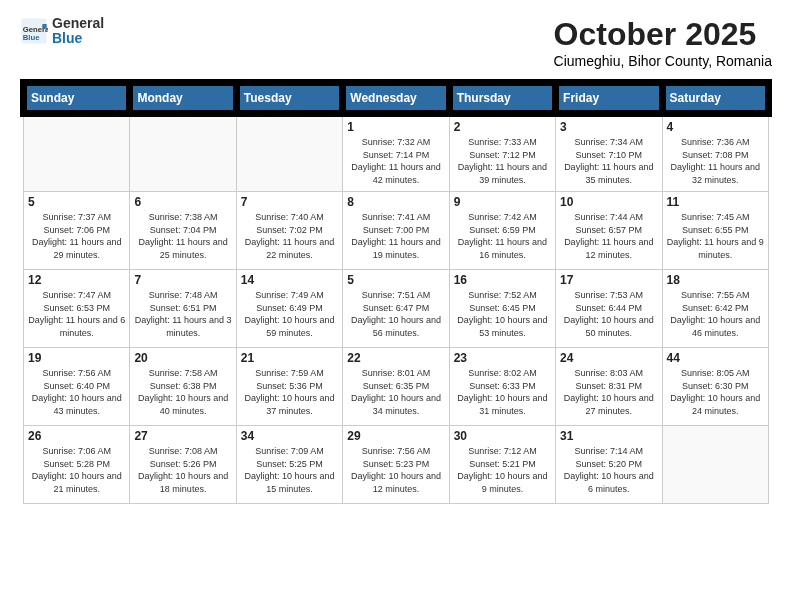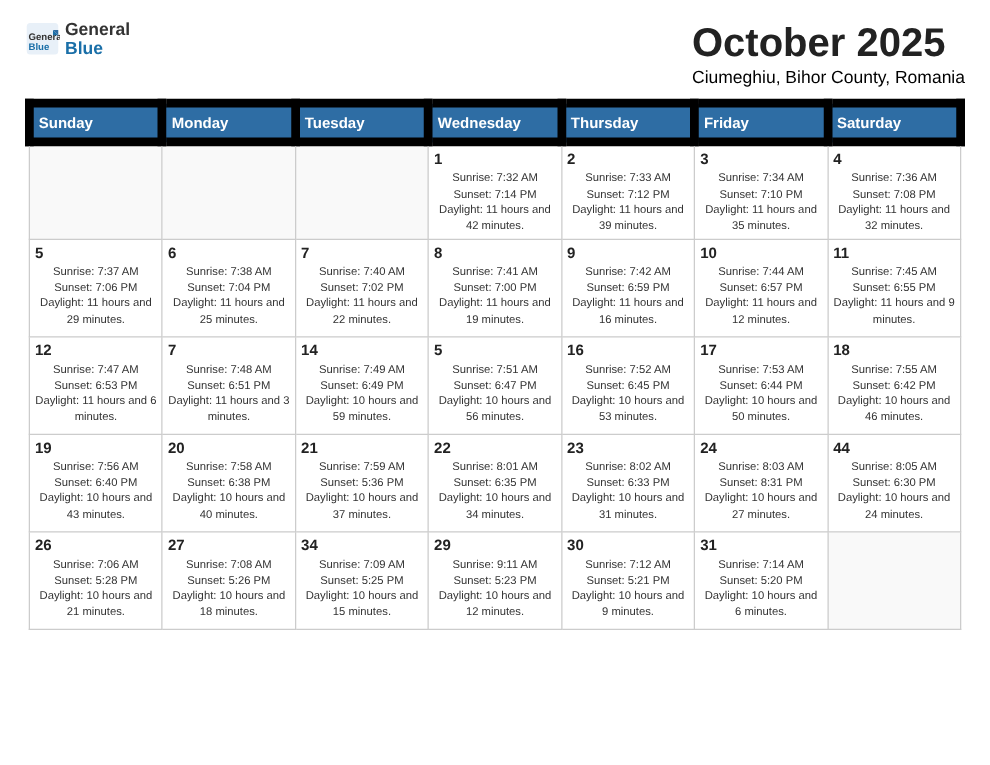--- a/index.html
+++ b/index.html
@@ -332,21 +332,21 @@
           </td>
           <td>
             <span class="day-number">34</span>
             <div class="day-info">Sunrise: 7:09 AM
 Sunset: 5:25 PM
 Daylight: 10 hours
 and 15 minutes.</div>
           </td>
           <td>
             <span class="day-number">29</span>
-            <div class="day-info">Sunrise: 9:11 AM
+            <div class="day-info">Sunrise: 7:56 AM
 Sunset: 5:23 PM
 Daylight: 10 hours
 and 12 minutes.</div>
           </td>
           <td>
             <span class="day-number">30</span>
             <div class="day-info">Sunrise: 7:12 AM
 Sunset: 5:21 PM
 Daylight: 10 hours
 and 9 minutes.</div>

